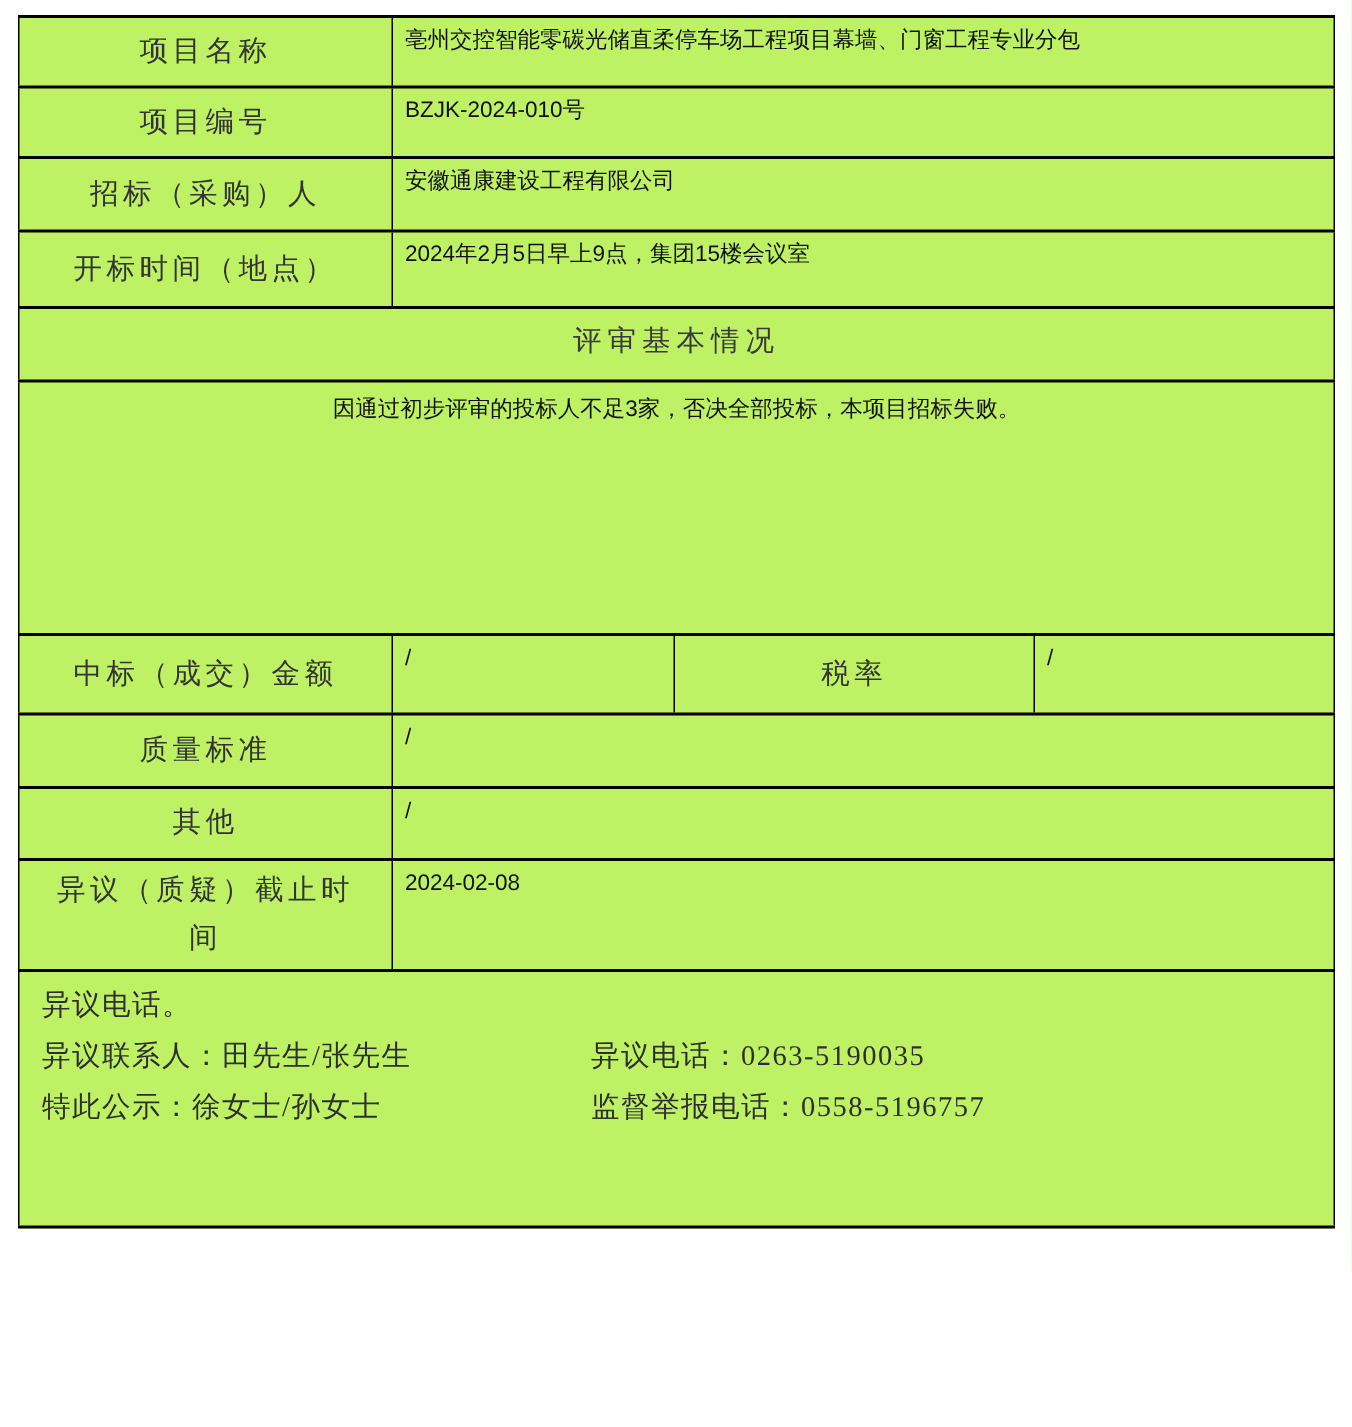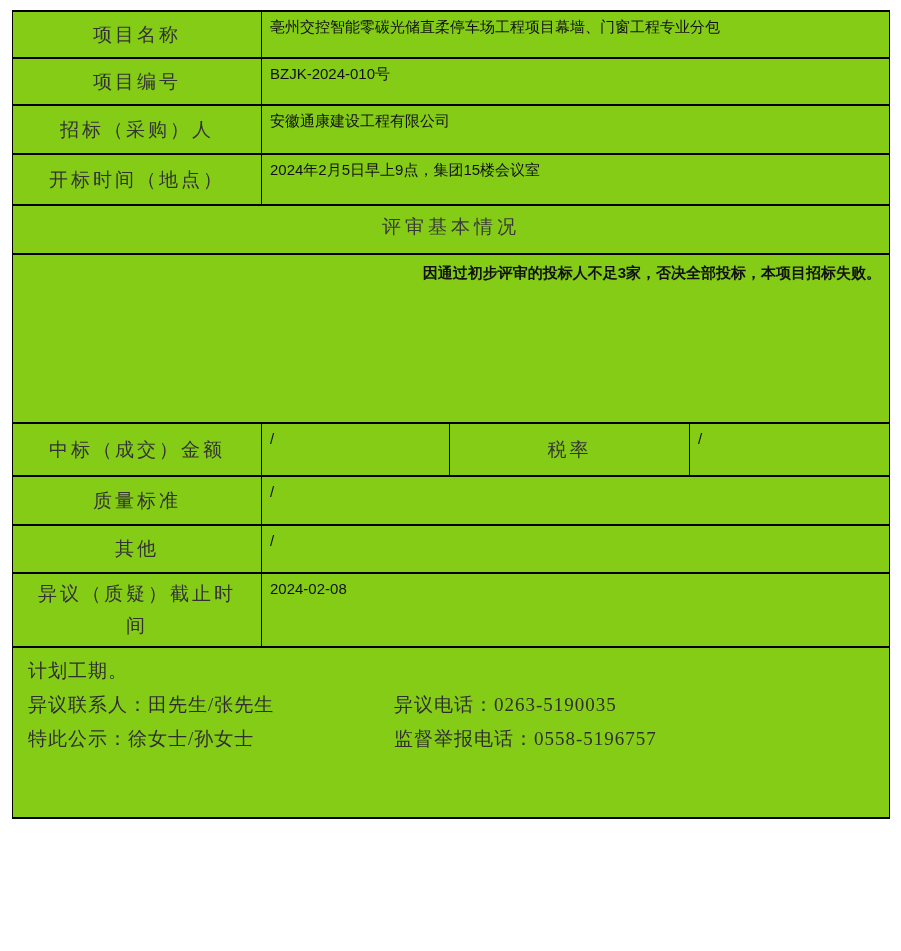--- a/index.html
+++ b/index.html
@@ -16,21 +16,21 @@
     height: 951px;
     overflow: hidden;
   }
   table.announce {
     position: absolute;
     left: 12px;
     top: 10px;
     width: 877px;
     border-collapse: collapse;
     table-layout: fixed;
-    background: #84cc16;
+    background: #bef264;
   }
   table.announce td {
     border-left: 1px solid #000;
     border-right: 1px solid #000;
     border-top: 2px solid #000;
     border-bottom: 2px solid #000;
     overflow: hidden;
     box-sizing: border-box;
   }
   td.label {
@@ -59,22 +59,22 @@
     color: #3a3a3a;
     text-align: center;
     vertical-align: top;
     letter-spacing: 4px;
     padding-top: 8px;
     margin-top: 44px;
   }
   td.bigcell {
     font-size: 15px;
     color: #111111;
-    font-weight: 700;
-    text-align: right;
+    font-weight: 400;
+    text-align: center;
     vertical-align: top;
     padding: 7px 8px;
     line-height: 21px;
   }
   td.footer-cell {
     font-family: "Liberation Serif", "DejaVu Serif", serif;
     font-size: 19px;
     color: #2e2e2e;
     text-align: left;
     vertical-align: top;
@@ -138,21 +138,21 @@
         <td class="label">其他</td>
         <td class="value" colspan="3">/</td>
       </tr>
       <tr style="height:74px">
         <td class="label">异议（质疑）截止时
 间</td>
         <td class="value" colspan="3">2024-02-08</td>
       </tr>
       <tr style="height:171px">
         <td class="footer-cell" colspan="4">
-          <div>计划工期。</div>
+          <div>异议电话。</div>
           <div>
             <span class="contact-left">异议联系人：田先生/张先生</span><span class="contact-right">异议电话：0263-5190035</span>
           </div>
           <div>
             <span class="contact-left">特此公示：徐女士/孙女士</span><span class="contact-right">监督举报电话：0558-5196757</span>
           </div>
         </td>
       </tr>
     </tbody>
   </table>

